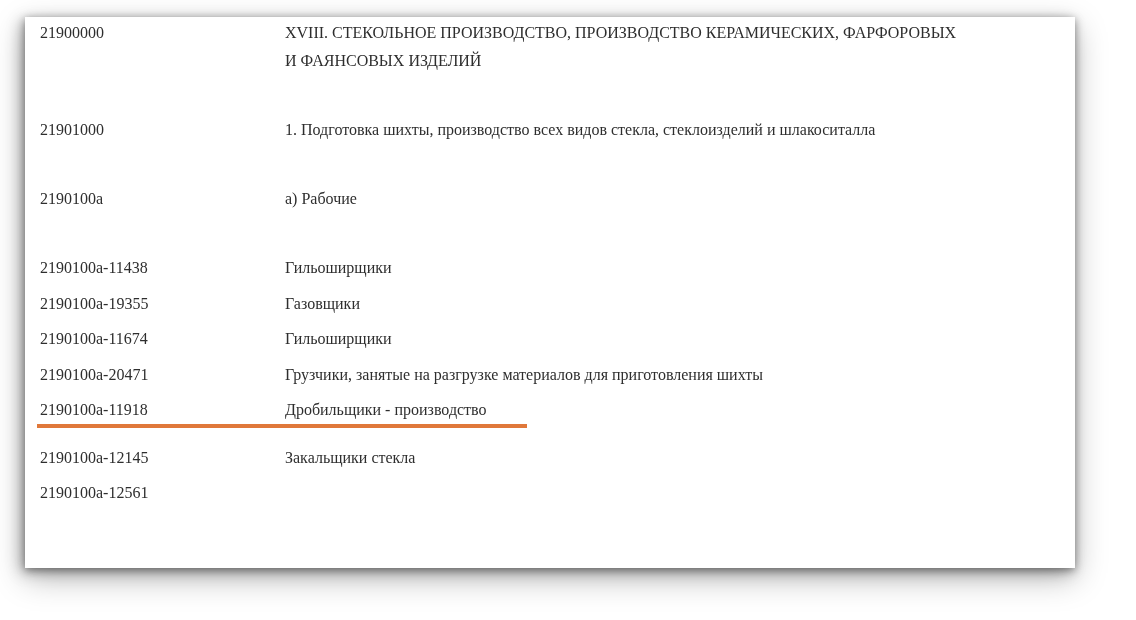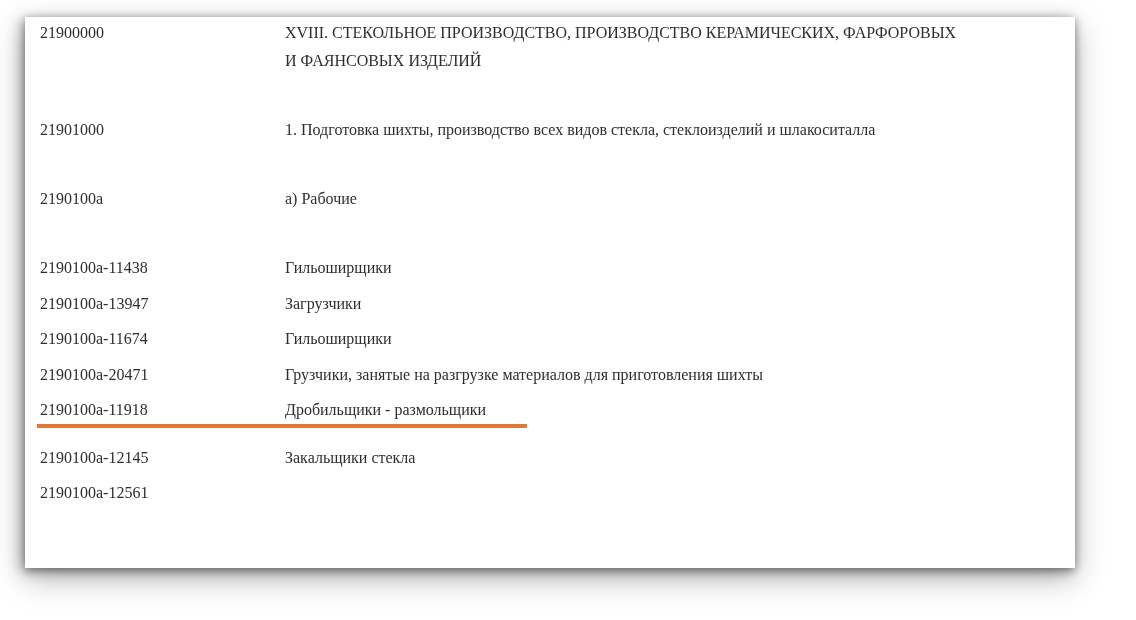--- a/index.html
+++ b/index.html
@@ -72,37 +72,37 @@
     <div class="code">2190100а</div>
     <div class="desc">а) Рабочие</div>
   </div>
 
   <div class="row">
     <div class="code">2190100а-11438</div>
     <div class="desc">Гильоширщики</div>
   </div>
 
   <div class="row">
-    <div class="code">2190100а-13947</div>
-    <div class="desc">Загрузчики</div>
+    <div class="code">2190100а-19355</div>
+    <div class="desc">Газовщики</div>
   </div>
 
   <div class="row">
     <div class="code">2190100а-11674</div>
     <div class="desc">Гильоширщики</div>
   </div>
 
   <div class="row">
     <div class="code">2190100а-20471</div>
     <div class="desc">Грузчики, занятые на разгрузке материалов для приготовления шихты</div>
   </div>
 
   <div class="row underlined">
     <div class="code">2190100а-11918</div>
-    <div class="desc">Дробильщики - размольщики</div>
+    <div class="desc">Дробильщики - производство</div>
   <div class="underline"></div>
       </div>
 
   <div class="row">
   </div>
 
   <div class="row">
     <div class="code">2190100а-12145</div>
     <div class="desc">Закальщики стекла</div>
   </div>

